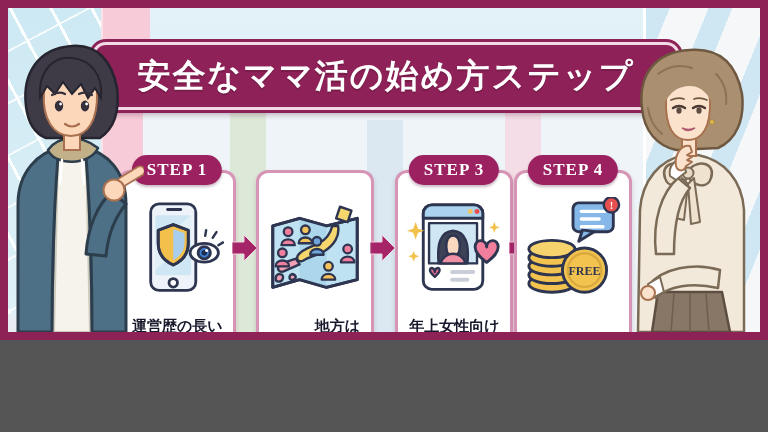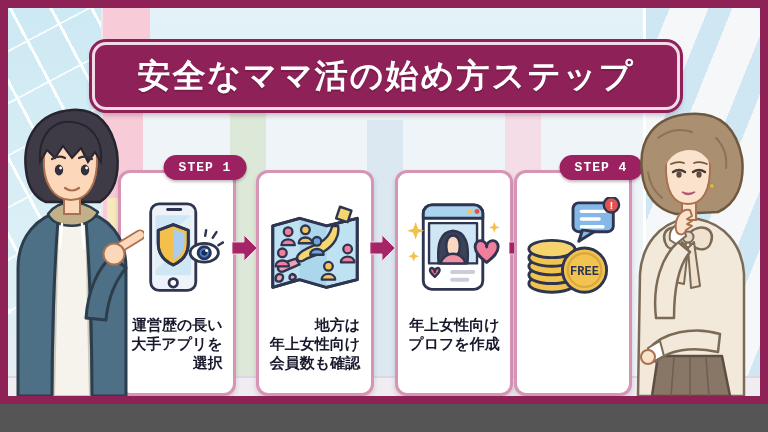--- a/index.html
+++ b/index.html
@@ -1,19 +1,19 @@
 <!DOCTYPE html>
 <html lang="ja"><head>
 <meta charset="utf-8">
 <style>
   html,body{margin:0;padding:0;background:#555;}
   .stage{
-    position:relative;width:768px;height:404px;box-sizing:border-box;
+    position:relative;width:768px;height:340px;box-sizing:border-box;
     border:8px solid #8E2156;overflow:hidden;
-    font-family:Liberation Mono, monospace;
+    font-family:Liberation Serif, serif;
     background:linear-gradient(#e3f2f8,#dcedf4 55%,#e9eef4);
   }
   
   .bg{position:absolute;}
   .sky{inset:0;background:linear-gradient(#e3f2f8,#d9ecf4 60%,#e8edf3);}
   .bldg-left-glass{left:0;top:0;width:96px;height:306px;
     background:
       repeating-linear-gradient(62deg, rgba(255,255,255,.95) 0 3px, rgba(255,255,255,0) 3px 36px),
       repeating-linear-gradient(-28deg, rgba(255,255,255,.8) 0 2px, rgba(255,255,255,0) 2px 46px),
       linear-gradient(#cde9f3,#dff1f7);
@@ -45,24 +45,23 @@
   
   .card{
     position:absolute;top:162px;width:118px;height:226px;background:#fff;
     border:3px solid #d795b6;border-radius:12px;box-sizing:border-box;
     box-shadow:0 3px 5px rgba(90,30,60,.18);
     display:flex;flex-direction:column;align-items:center;
   }
   .card1{left:110px;} .card2{left:248px;} .card3{left:387px;} .card4{left:506px;}
   .badge{
     position:absolute;top:-18px;left:50%;transform:translateX(-50%);
-    background:#9C2161;color:#fff;font-weight:800;font-size:13px;letter-spacing:1px;
+    background:#9C2161;color:#fff;font-weight:800;font-size:17px;letter-spacing:1px;
     padding:5px 15px;border-radius:999px;white-space:nowrap;
     box-shadow:0 2px 3px rgba(70,15,45,.3);
-    margin-left:28px;
   }
   .icon-wrap{margin-top:22px;width:96px;height:108px;display:flex;align-items:center;justify-content:center;}
   .caption{
     margin-top:14px;padding:0 2px;text-align:right;white-space:pre-line;
     font-size:15px;line-height:1.28;font-weight:800;color:#17182b;
   }
   
   .arrow{position:absolute;top:225px;width:26px;height:30px;}
   .arrow1{left:224px;} .arrow2{left:362px;} .arrow3{left:501px;}
   
@@ -174,20 +173,21 @@
     <div class="caption">地方は
 年上女性向け
 会員数も確認</div>
   </div>
 
   <svg class="arrow arrow2" viewBox="0 0 26 30">
     <polygon points="0,9 12,9 12,2 25,15 12,28 12,21 0,21" fill="#A52568" stroke="#f2d3e3" stroke-width="1"></polygon>
   </svg>
 
   <div class="card card3">
+    <div class="badge">STEP 3</div>
     <div class="icon-wrap">
       <svg width="96" height="104" viewBox="0 0 100 108">
         <g stroke="#2e3550" stroke-width="3" stroke-linejoin="round">
           <rect x="18" y="8" width="62" height="88" rx="9" fill="#ffffff"></rect>
           <path d="M18 17 C18 12 22 8 27 8 L71 8 C76 8 80 12 80 17 L80 22 L18 22 Z" fill="#a9d3ee"></path>
           <circle cx="67" cy="15" r="2.6" fill="#f5c35c" stroke="none"></circle>
           <circle cx="74" cy="15" r="2.6" fill="#e8504f" stroke="none"></circle>
           <rect x="24" y="27" width="50" height="42" fill="#cfe6f4" stroke-width="2.5"></rect>
           <path d="M34 69 C32 48 36 36 49 35 C62 36 66 48 64 69 Z" fill="#3c4356" stroke-width="2.5"></path>
           <path d="M42 52 C42 44 45 40 49 40 C53 40 56 44 56 52 C56 58 53 62 49 62 C45 62 42 58 42 52 Z" fill="#fbd9c0" stroke-width="2.5"></path>

